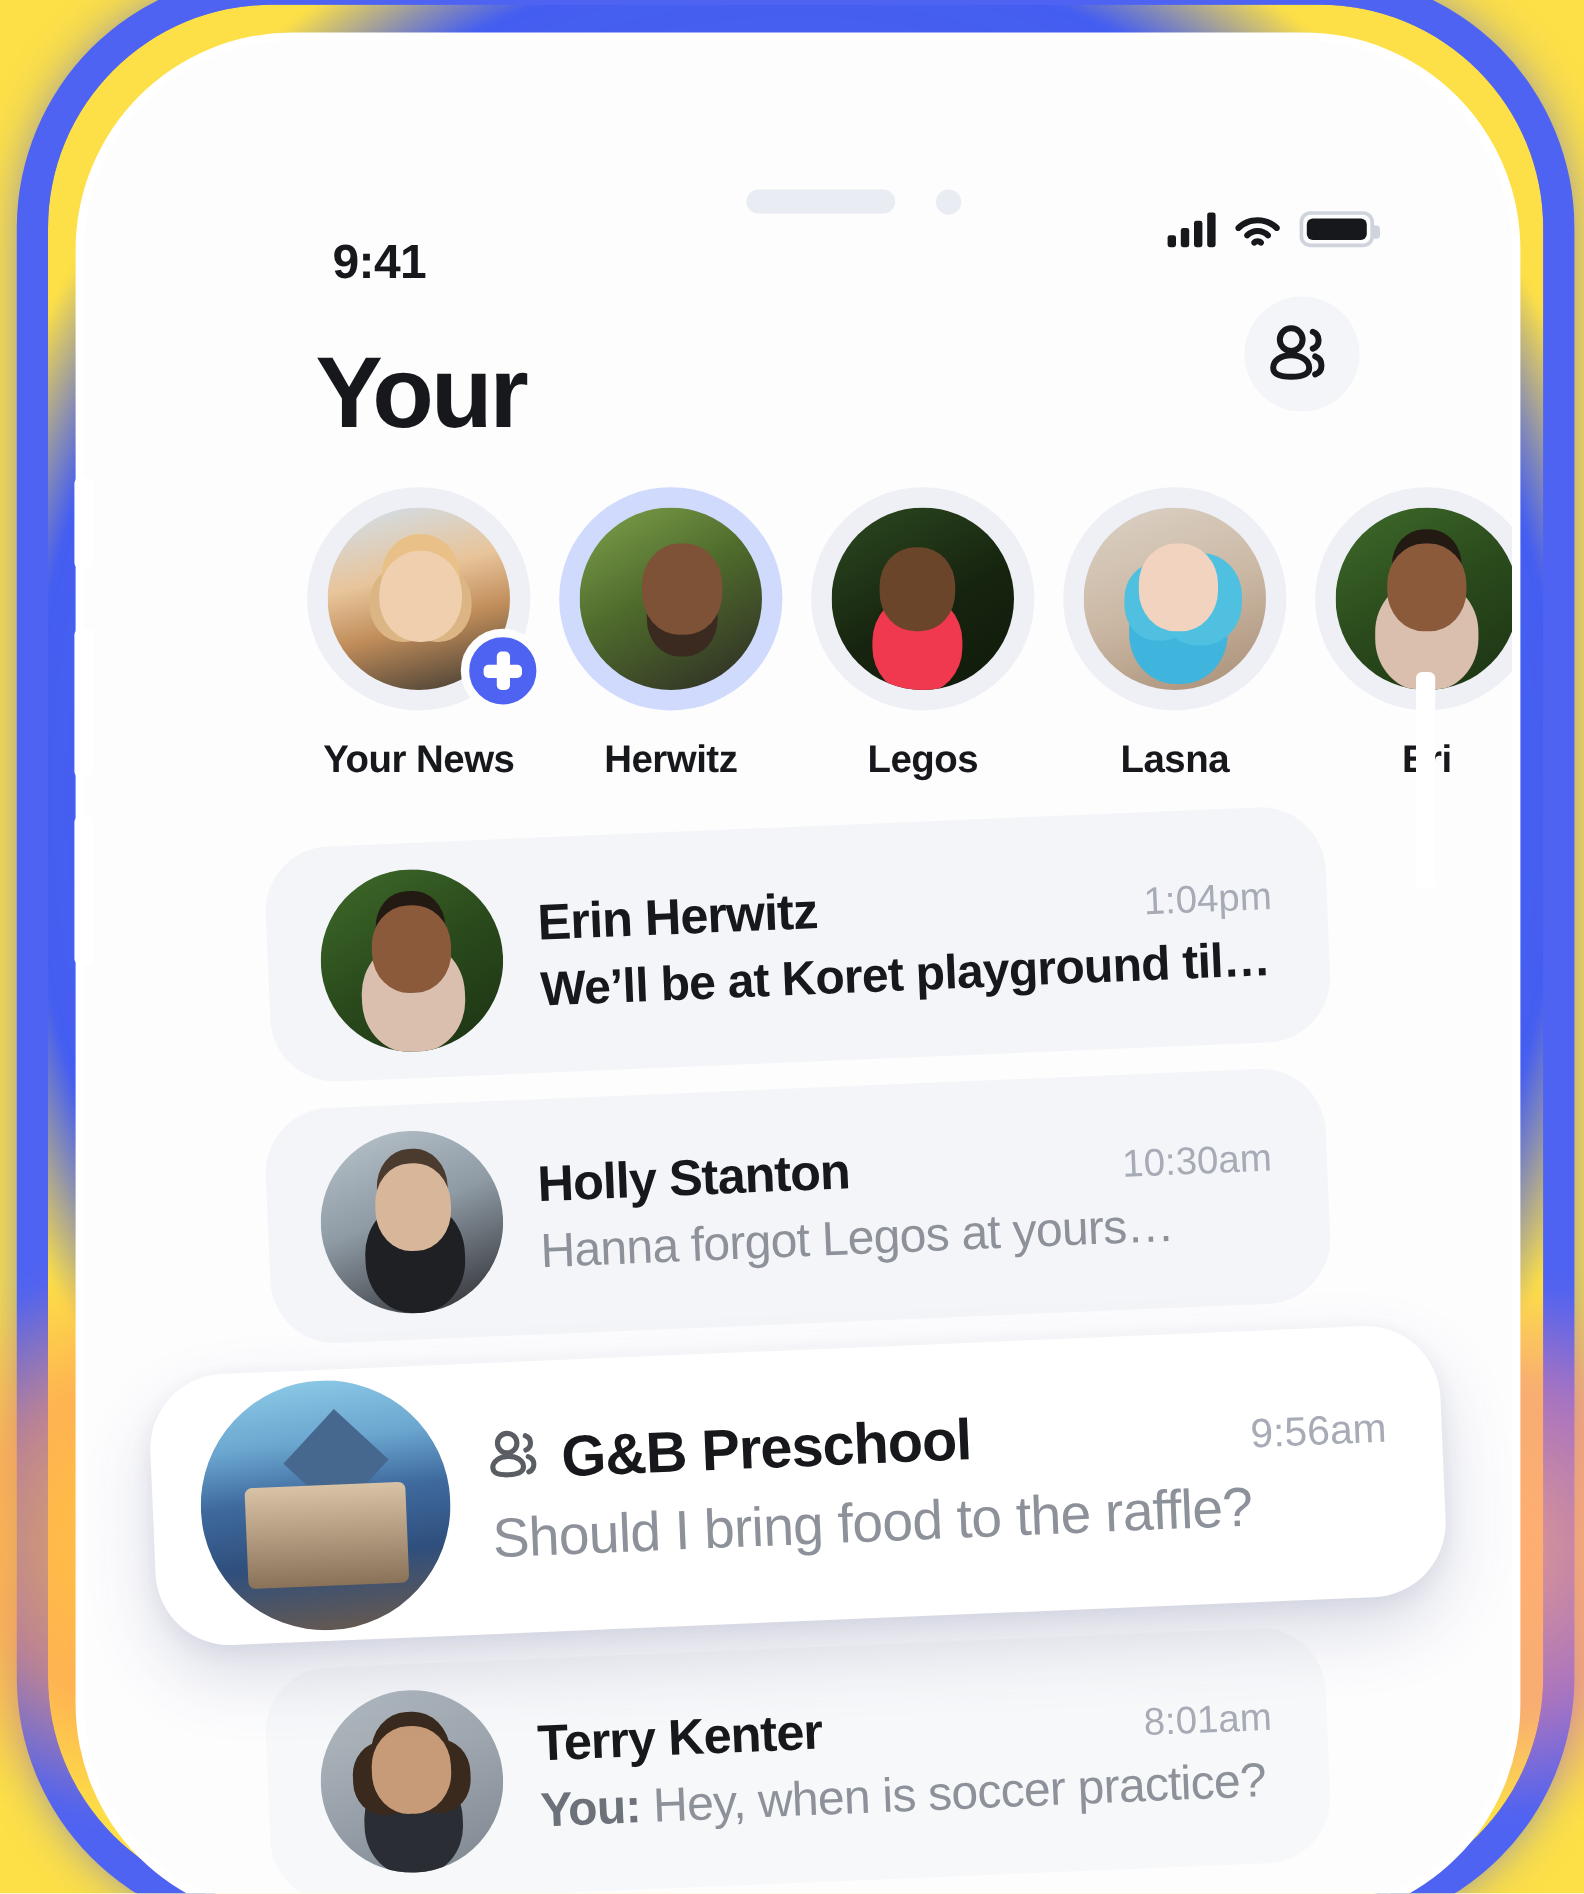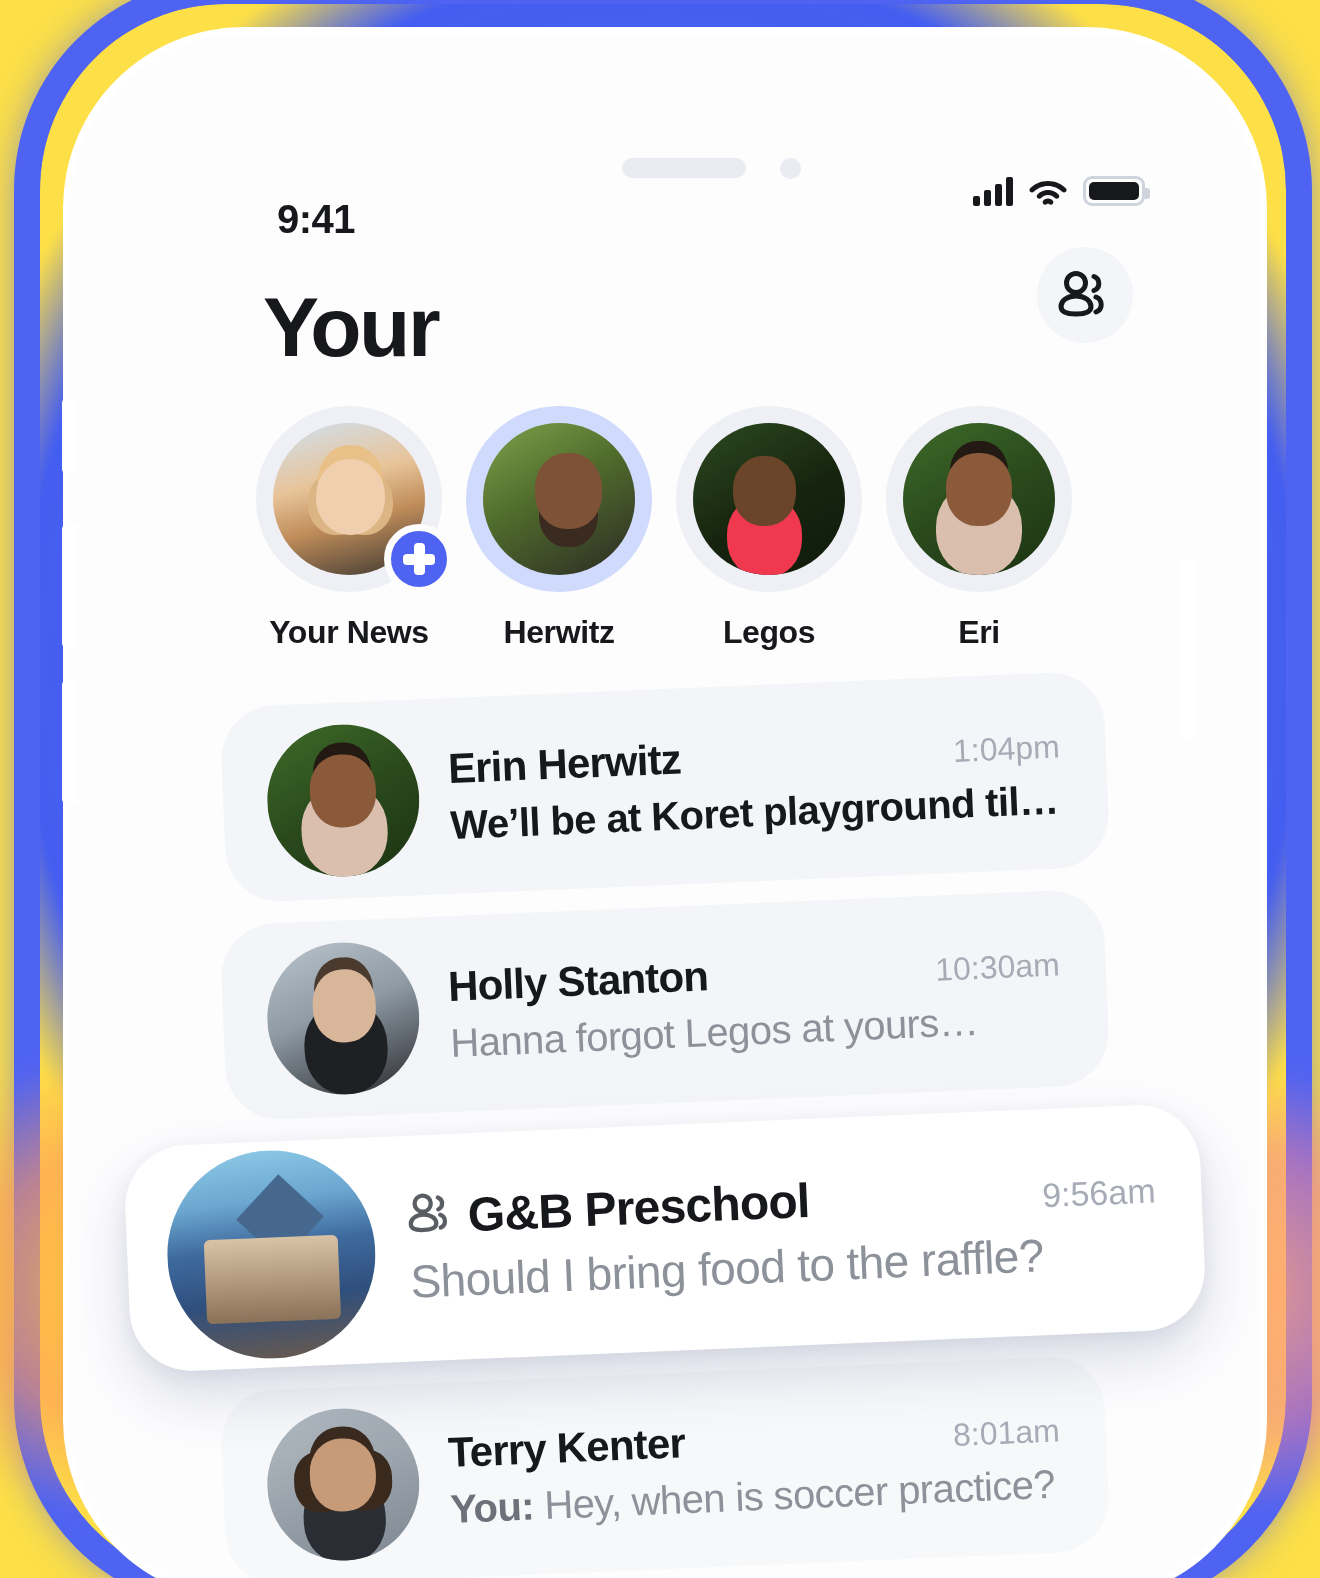--- a/index.html
+++ b/index.html
@@ -257,20 +257,28 @@
 
         <div class="story">
           <div class="story-ring">
             <div class="story-img">
                 <div class="ph a-roger"></div>
               </div>
           </div>
           <div class="story-label">Legos</div>
         </div>
 
+        <div class="story">
+          <div class="story-ring">
+            <div class="story-img">
+                <div class="ph a-lasna"></div>
+              </div>
+          </div>
+          <div class="story-label">Lasna</div>
+        </div>
 
         <div class="story">
           <div class="story-ring">
             <div class="story-img">
                 <div class="ph a-erin"></div>
               </div>
           </div>
           <div class="story-label">Eri</div>
         </div>
 

